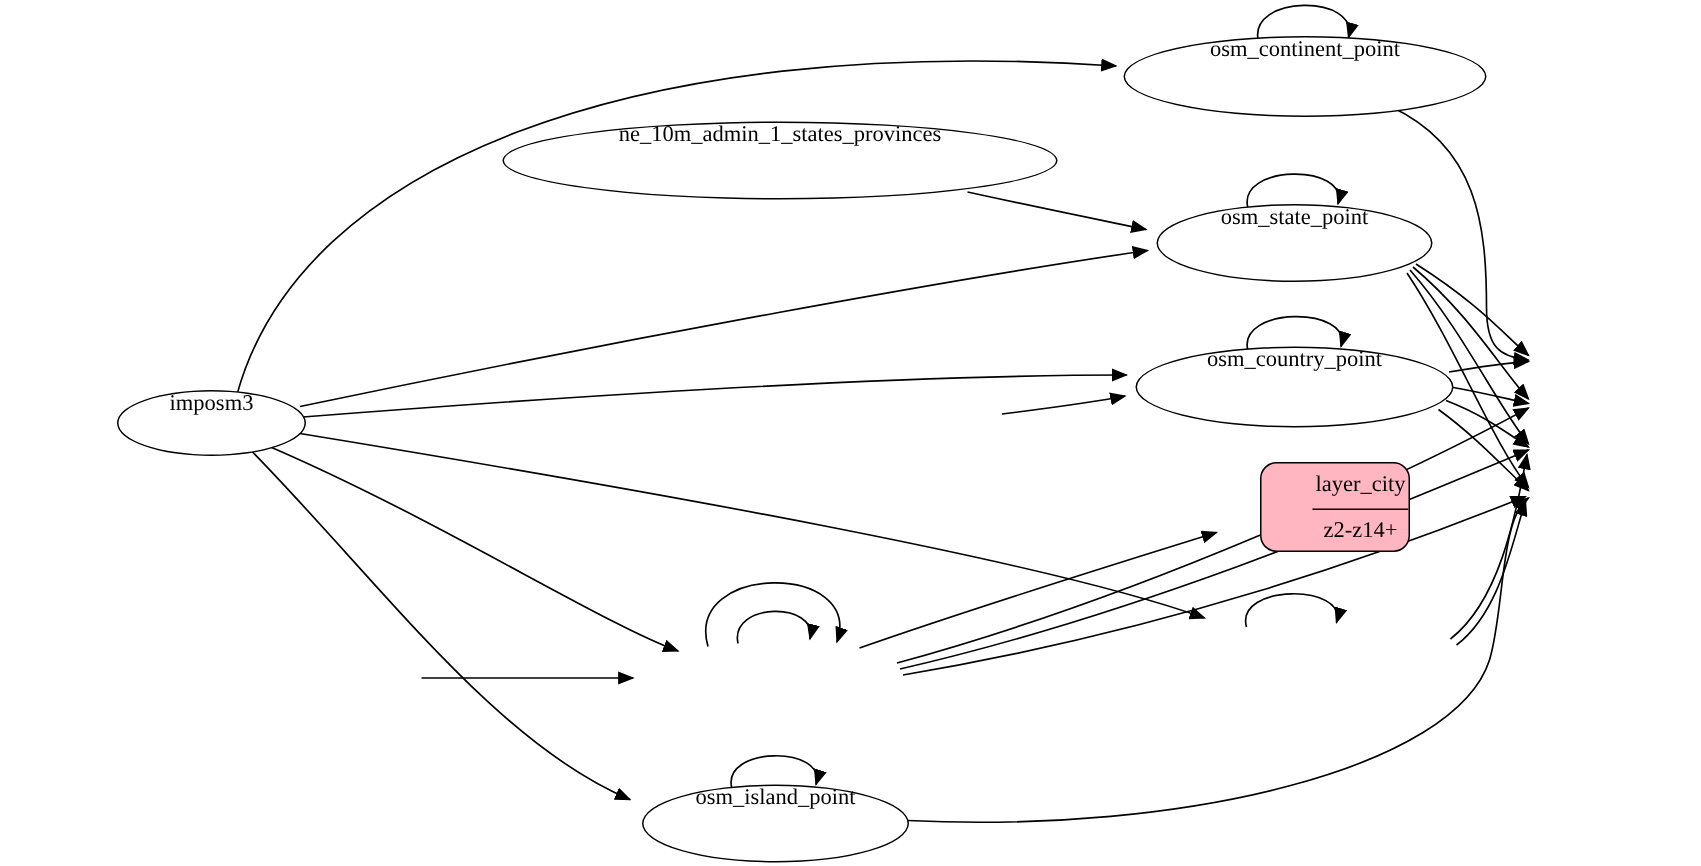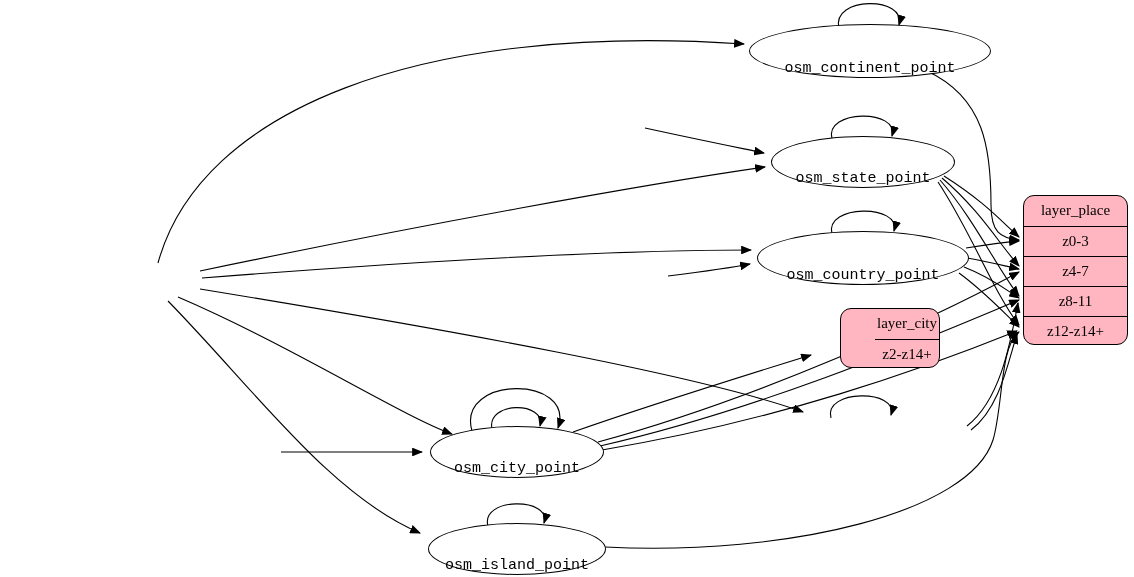--- a/index.html
+++ b/index.html
@@ -6,28 +6,27 @@
   #canvas{
     position:relative;
     width:1134px;height:577px;
     background:#ffffff;
     font-family:"Liberation Serif","DejaVu Serif",serif;
     overflow:hidden;
   }
   #edges{position:absolute;left:0;top:0;width:1134px;height:577px;}
   .node{
     position:absolute;
-    display:flex;align-items:flex-end;justify-content:center;
+    display:flex;align-items:flex-start;justify-content:center;
     background:#ffffff;
     border:1px solid #000;
     border-radius:50%;
     font-size:15px;color:#000;
     white-space:nowrap;
     z-index:2;
-    font-family:Liberation Mono, monospace;
   }
   .record{
     position:absolute;
     background:#ffb6c1;
     border:1.4px solid #000;
     border-radius:11px;
     font-size:15px;color:#000;
     text-align:center;
     z-index:2;
     overflow:hidden;
@@ -82,51 +81,47 @@
       <path marker-end="url(#arrow)" d="M 959,273 C 985,292 1003,312 1019,327"></path>
       <path marker-end="url(#arrow)" d="M 573,432 C 650,405 740,377 811,355"></path>
       <path marker-end="url(#arrow)" d="M 598,442 C 760,398 930,320 1019,272"></path>
       <path marker-end="url(#arrow)" d="M 600,446 C 770,407 935,335 1019,300"></path>
       <path marker-end="url(#arrow)" d="M 602,450 C 780,420 920,370 1017,331"></path>
       <path marker-end="url(#arrow)" d="M 967,426 C 1000,400 1010,345 1018,303"></path>
       <path marker-end="url(#arrow)" d="M 971,430 C 1000,408 1008,362 1017,334"></path>
     </g>
   </svg>
 
+  <div class="node" style="left:78px;top:260px;width:124px;height:42px;">
+    <span>imposm3</span>
+  </div>
 
+  <div class="node" style="left:335px;top:81px;width:368px;height:50px;">
+    <span>ne_10m_admin_1_states_provinces</span>
+  </div>
 
 
 
   <div class="node" style="left:749px;top:24px;width:240px;height:52px;">
     <span>osm_continent_point</span>
   </div>
 
   <div class="node" style="left:757px;top:231px;width:210px;height:52px;">
     <span>osm_country_point</span>
   </div>
 
   <div class="node" style="left:771px;top:136px;width:182px;height:50px;">
     <span>osm_state_point</span>
   </div>
 
-  <div class="node" style="left:430px;top:426px;width:172px;height:50px;">
-    <span>osm_city_point</span>
-  </div>
 
 
   <div class="node" style="left:428px;top:523px;width:176px;height:50px;">
     <span>osm_island_point</span>
   </div>
 
   <div class="record" style="left:840px;top:308px;width:100px;height:60px;padding-left:34px;">
     <div class="row">layer_city</div>
     <div class="row">z2-z14+</div>
   </div>
 
-  <div class="record" style="left:1023px;top:195px;width:105px;height:150px;">
-    <div class="row">layer_place</div>
-    <div class="row">z0-3</div>
-    <div class="row">z4-7</div>
-    <div class="row">z8-11</div>
-    <div class="row">z12-z14+</div>
-  </div>
 
 </div>
 
 </body></html>

